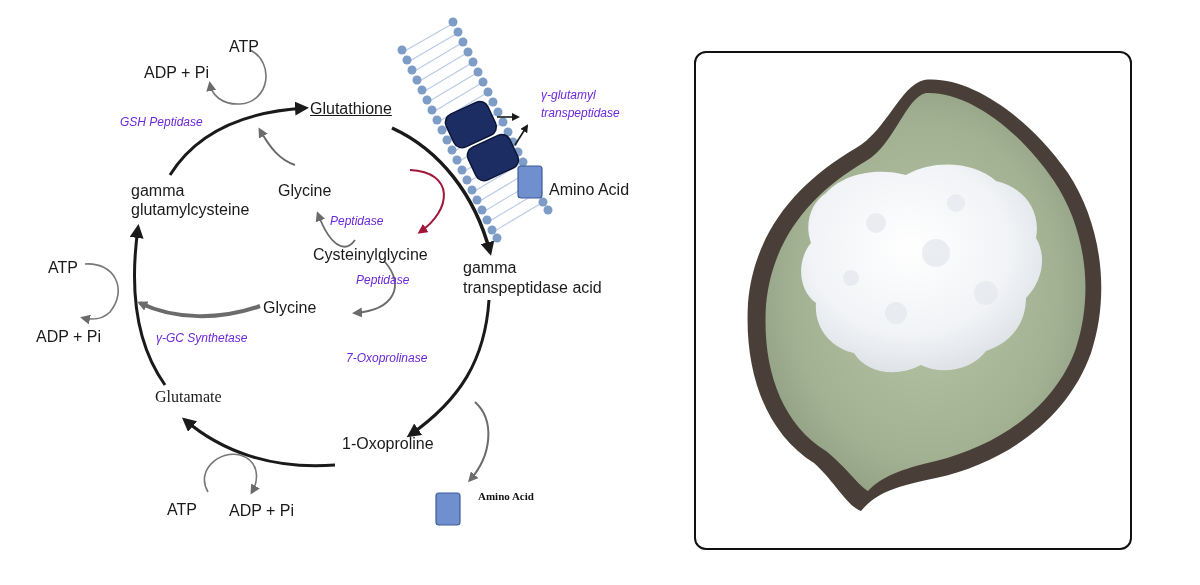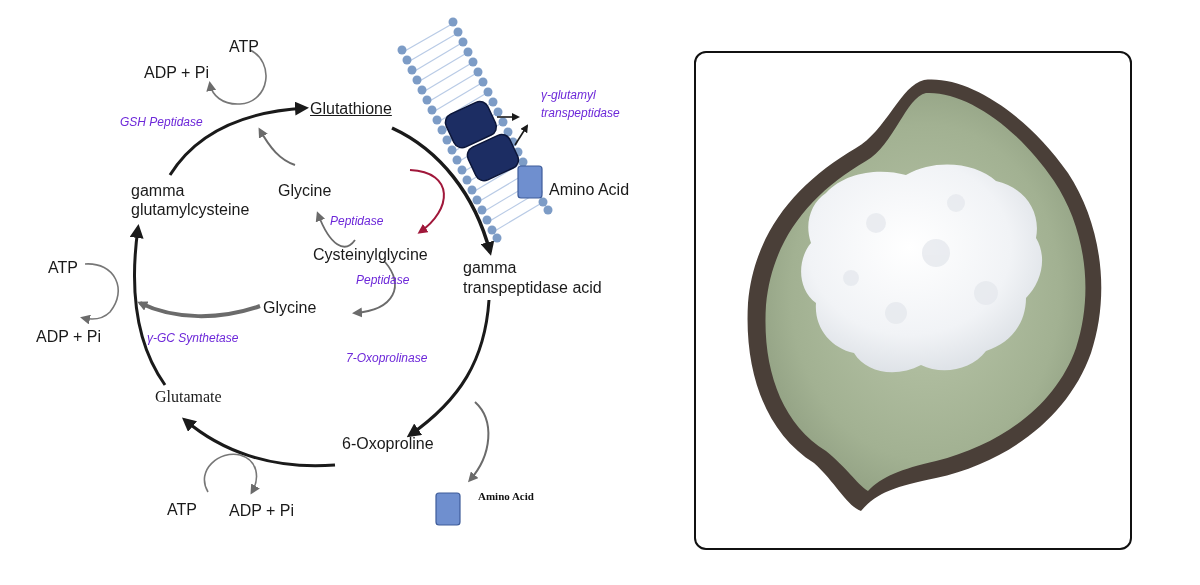--- a/index.html
+++ b/index.html
@@ -159,24 +159,24 @@
   <div class="lbl" style="left:131px;top:200px;">glutamylcysteine</div>
   <div class="lbl" style="left:278px;top:181px;">Glycine</div>
   <div class="enz" style="left:330px;top:213px;">Peptidase</div>
   <div class="lbl" style="left:313px;top:245px;">Cysteinylglycine</div>
   <div class="enz" style="left:356px;top:272px;">Peptidase</div>
   <div class="lbl" style="left:463px;top:258px;">gamma</div>
   <div class="lbl" style="left:463px;top:278px;">transpeptidase acid</div>
   <div class="lbl" style="left:263px;top:298px;">Glycine</div>
   <div class="lbl" style="left:48px;top:258px;">ATP</div>
   <div class="lbl" style="left:36px;top:327px;">ADP + Pi</div>
-  <div class="enz" style="left:147px;top:330px;">γ-GC Synthetase</div>
+  <div class="enz" style="left:156px;top:330px;">γ-GC Synthetase</div>
   <div class="enz" style="left:346px;top:350px;">7-Oxoprolinase</div>
   <div class="lbl" style="left:155px;top:387px;font-family:Liberation Serif, serif;">Glutamate</div>
-  <div class="lbl" style="left:342px;top:434px;">6-Oxoproline</div>
+  <div class="lbl" style="left:342px;top:434px;">1-Oxoproline</div>
   <div class="lbl" style="left:167px;top:500px;">ATP</div>
   <div class="lbl" style="left:229px;top:501px;">ADP + Pi</div>
   <div class="serif-bold" style="left:478px;top:490px;">Amino Acid</div>
   <div class="enz" style="left:541px;top:87px;">γ-glutamyl</div>
   <div class="enz" style="left:541px;top:105px;">transpeptidase</div>
   <div class="lbl" style="left:549px;top:180px;">Amino Acid</div>
 </div>
 
 <div id="photo-frame">
   <svg width="434" height="495" viewBox="0 0 434 495">

